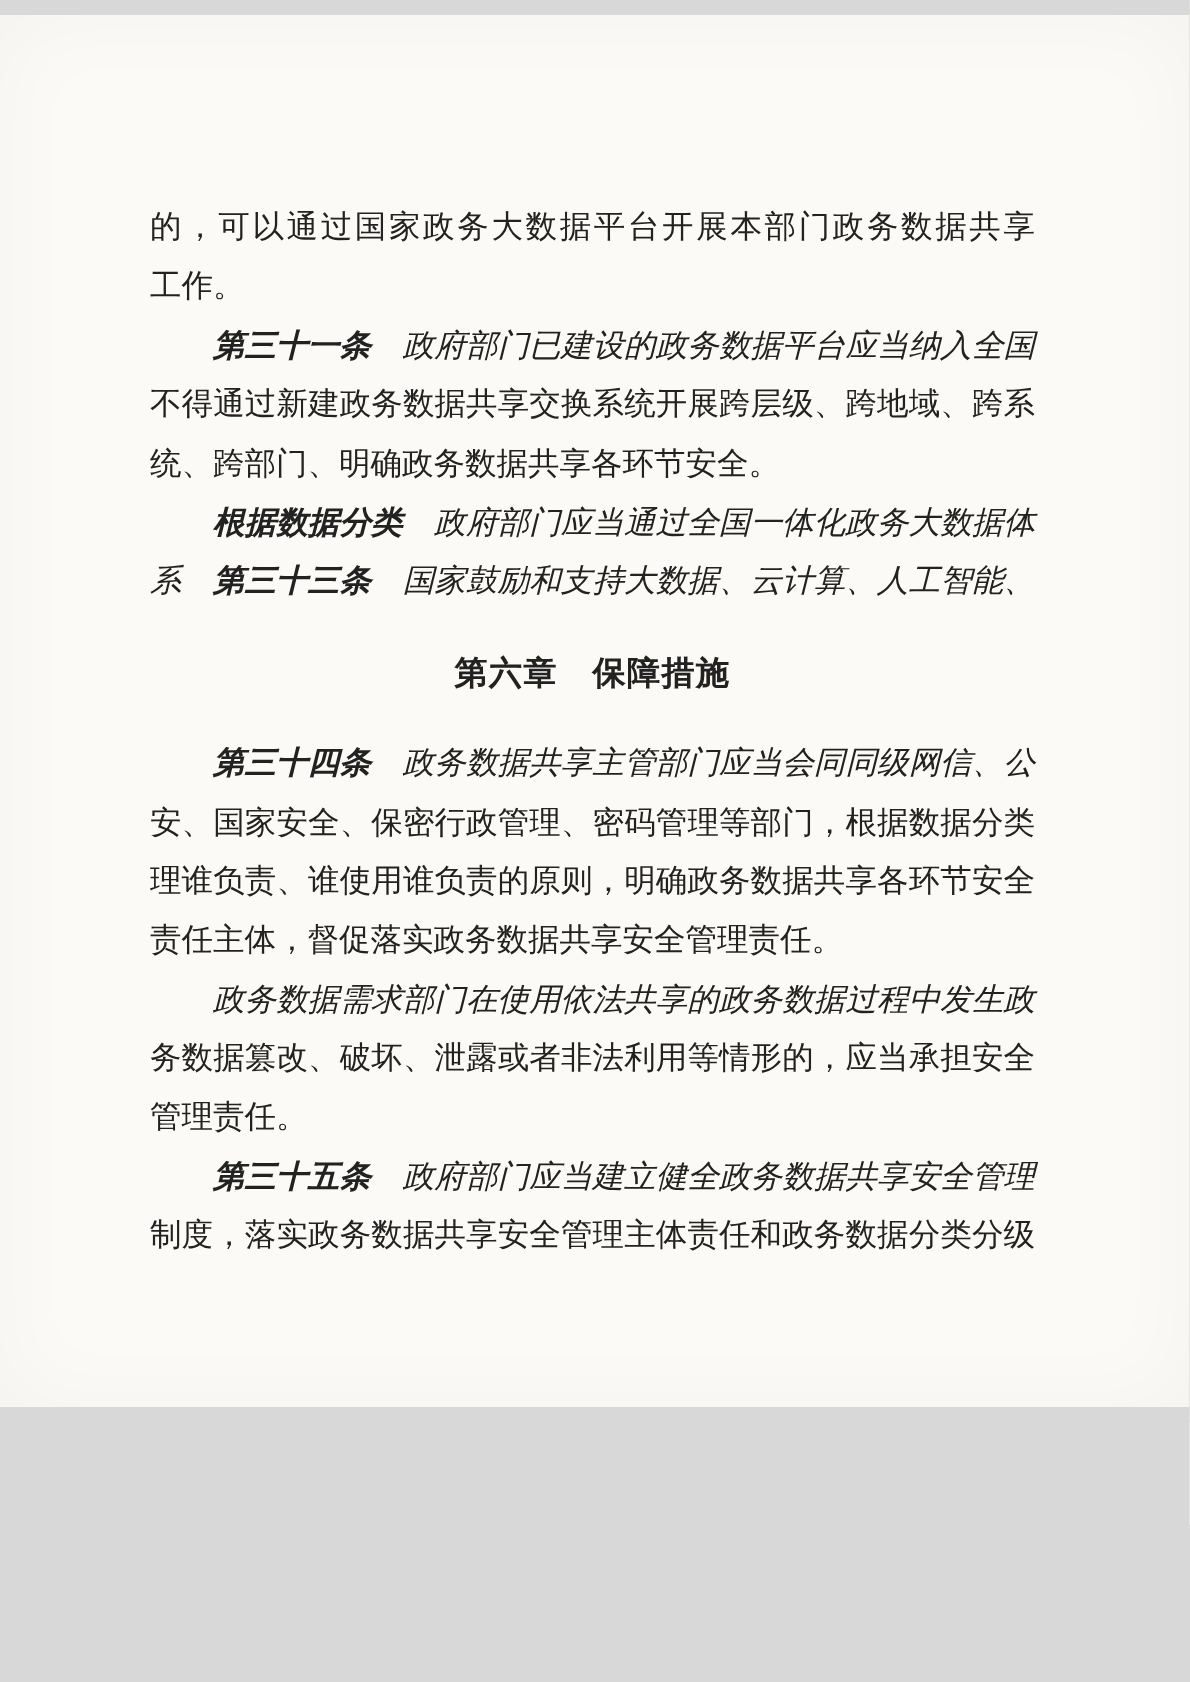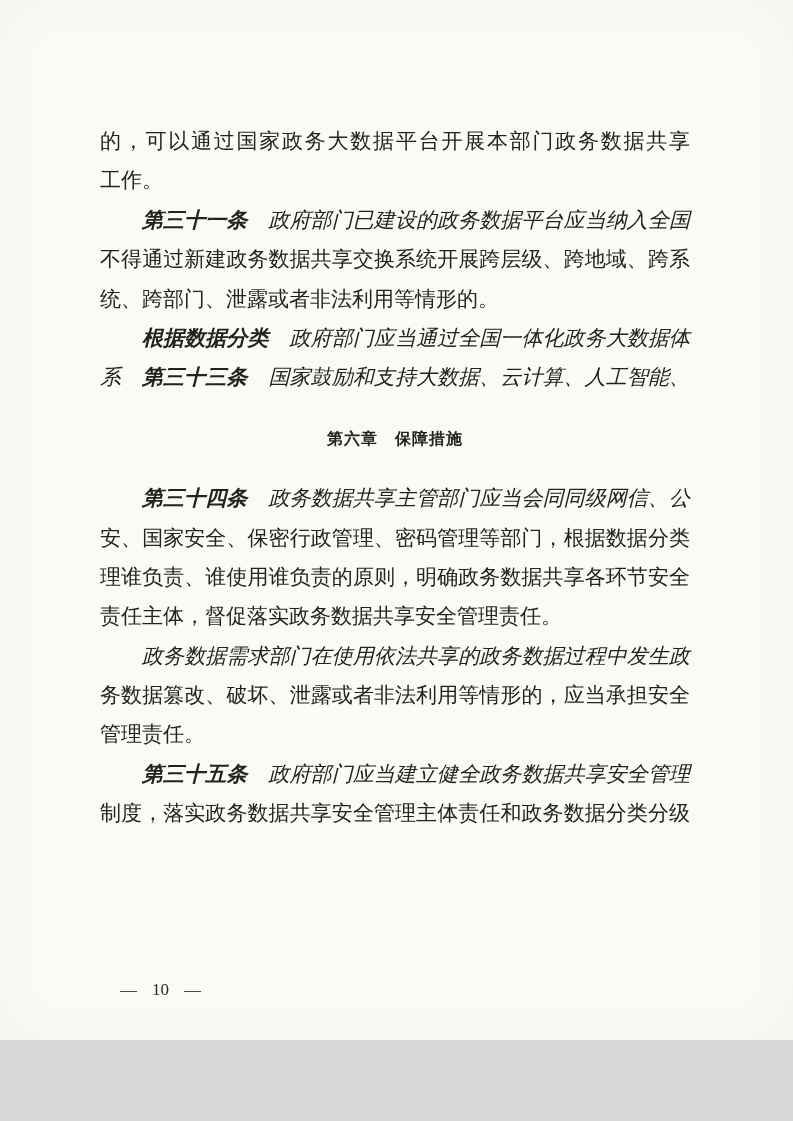--- a/index.html
+++ b/index.html
@@ -3,22 +3,22 @@
 <meta charset="utf-8">
 <style>
   html, body {
     margin: 0;
     padding: 0;
     background: #d8d8d8;
   }
   .page {
     position: relative;
     width: 793px;
-    height: 1040px;
-    margin: 0 auto;
+    height: 928px;
+    margin: 10px auto;
     background: #fbfaf7;
     box-shadow: inset 0 0 60px rgba(0,0,0,0.03);
     font-family: "Liberation Serif", "DejaVu Serif", serif;
     color: #222220;
     overflow: hidden;
   }
   .content {
     position: absolute;
     left: 100px;
     top: 122px;
@@ -38,21 +38,21 @@
   }
   .indent {
     text-indent: 2em;
     font-style: italic;
   }
   .art {
     font-weight: bold;
     margin-right: 1em;
   }
   .chapter {
-    font-size: 16px;
+    font-size: 22px;
     font-weight: bold;
     text-align: center;
     height: 39.4px;
     line-height: 39.4px;
     margin: 21px 0;
     letter-spacing: 1px;
   }
   .page-number {
     position: absolute;
     left: 120px;
@@ -68,21 +68,21 @@
 <body>
 
 <div class="page">
   <div class="content">
 
     <div class="line justify">的，可以通过国家政务大数据平台开展本部门政务数据共享</div>
     <div class="line">工作。</div>
 
     <div class="line justify indent"><span class="art">第三十一条</span><span>政府部门已建设的政务数据平台应当纳入全国</span></div>
     <div class="line justify">不得通过新建政务数据共享交换系统开展跨层级、跨地域、跨系</div>
-    <div class="line">统、跨部门、泄露或者非法利用等情形的。</div>
+    <div class="line">统、跨部门、明确政务数据共享各环节安全。</div>
 
     <div class="line justify indent"><span class="art">根据数据分类</span><span>政府部门应当通过全国一体化政务大数据体系</span></div>
 
     <div class="line justify indent"><span class="art">第三十三条</span><span>国家鼓励和支持大数据、云计算、人工智能、</span></div>
 
     <div class="chapter">第六章　保障措施</div>
 
     <div class="line justify indent"><span class="art">第三十四条</span><span>政务数据共享主管部门应当会同同级网信、公</span></div>
     <div class="line justify">安、国家安全、保密行政管理、密码管理等部门，根据数据分类</div>
     <div class="line justify">理谁负责、谁使用谁负责的原则，明确政务数据共享各环节安全</div>

